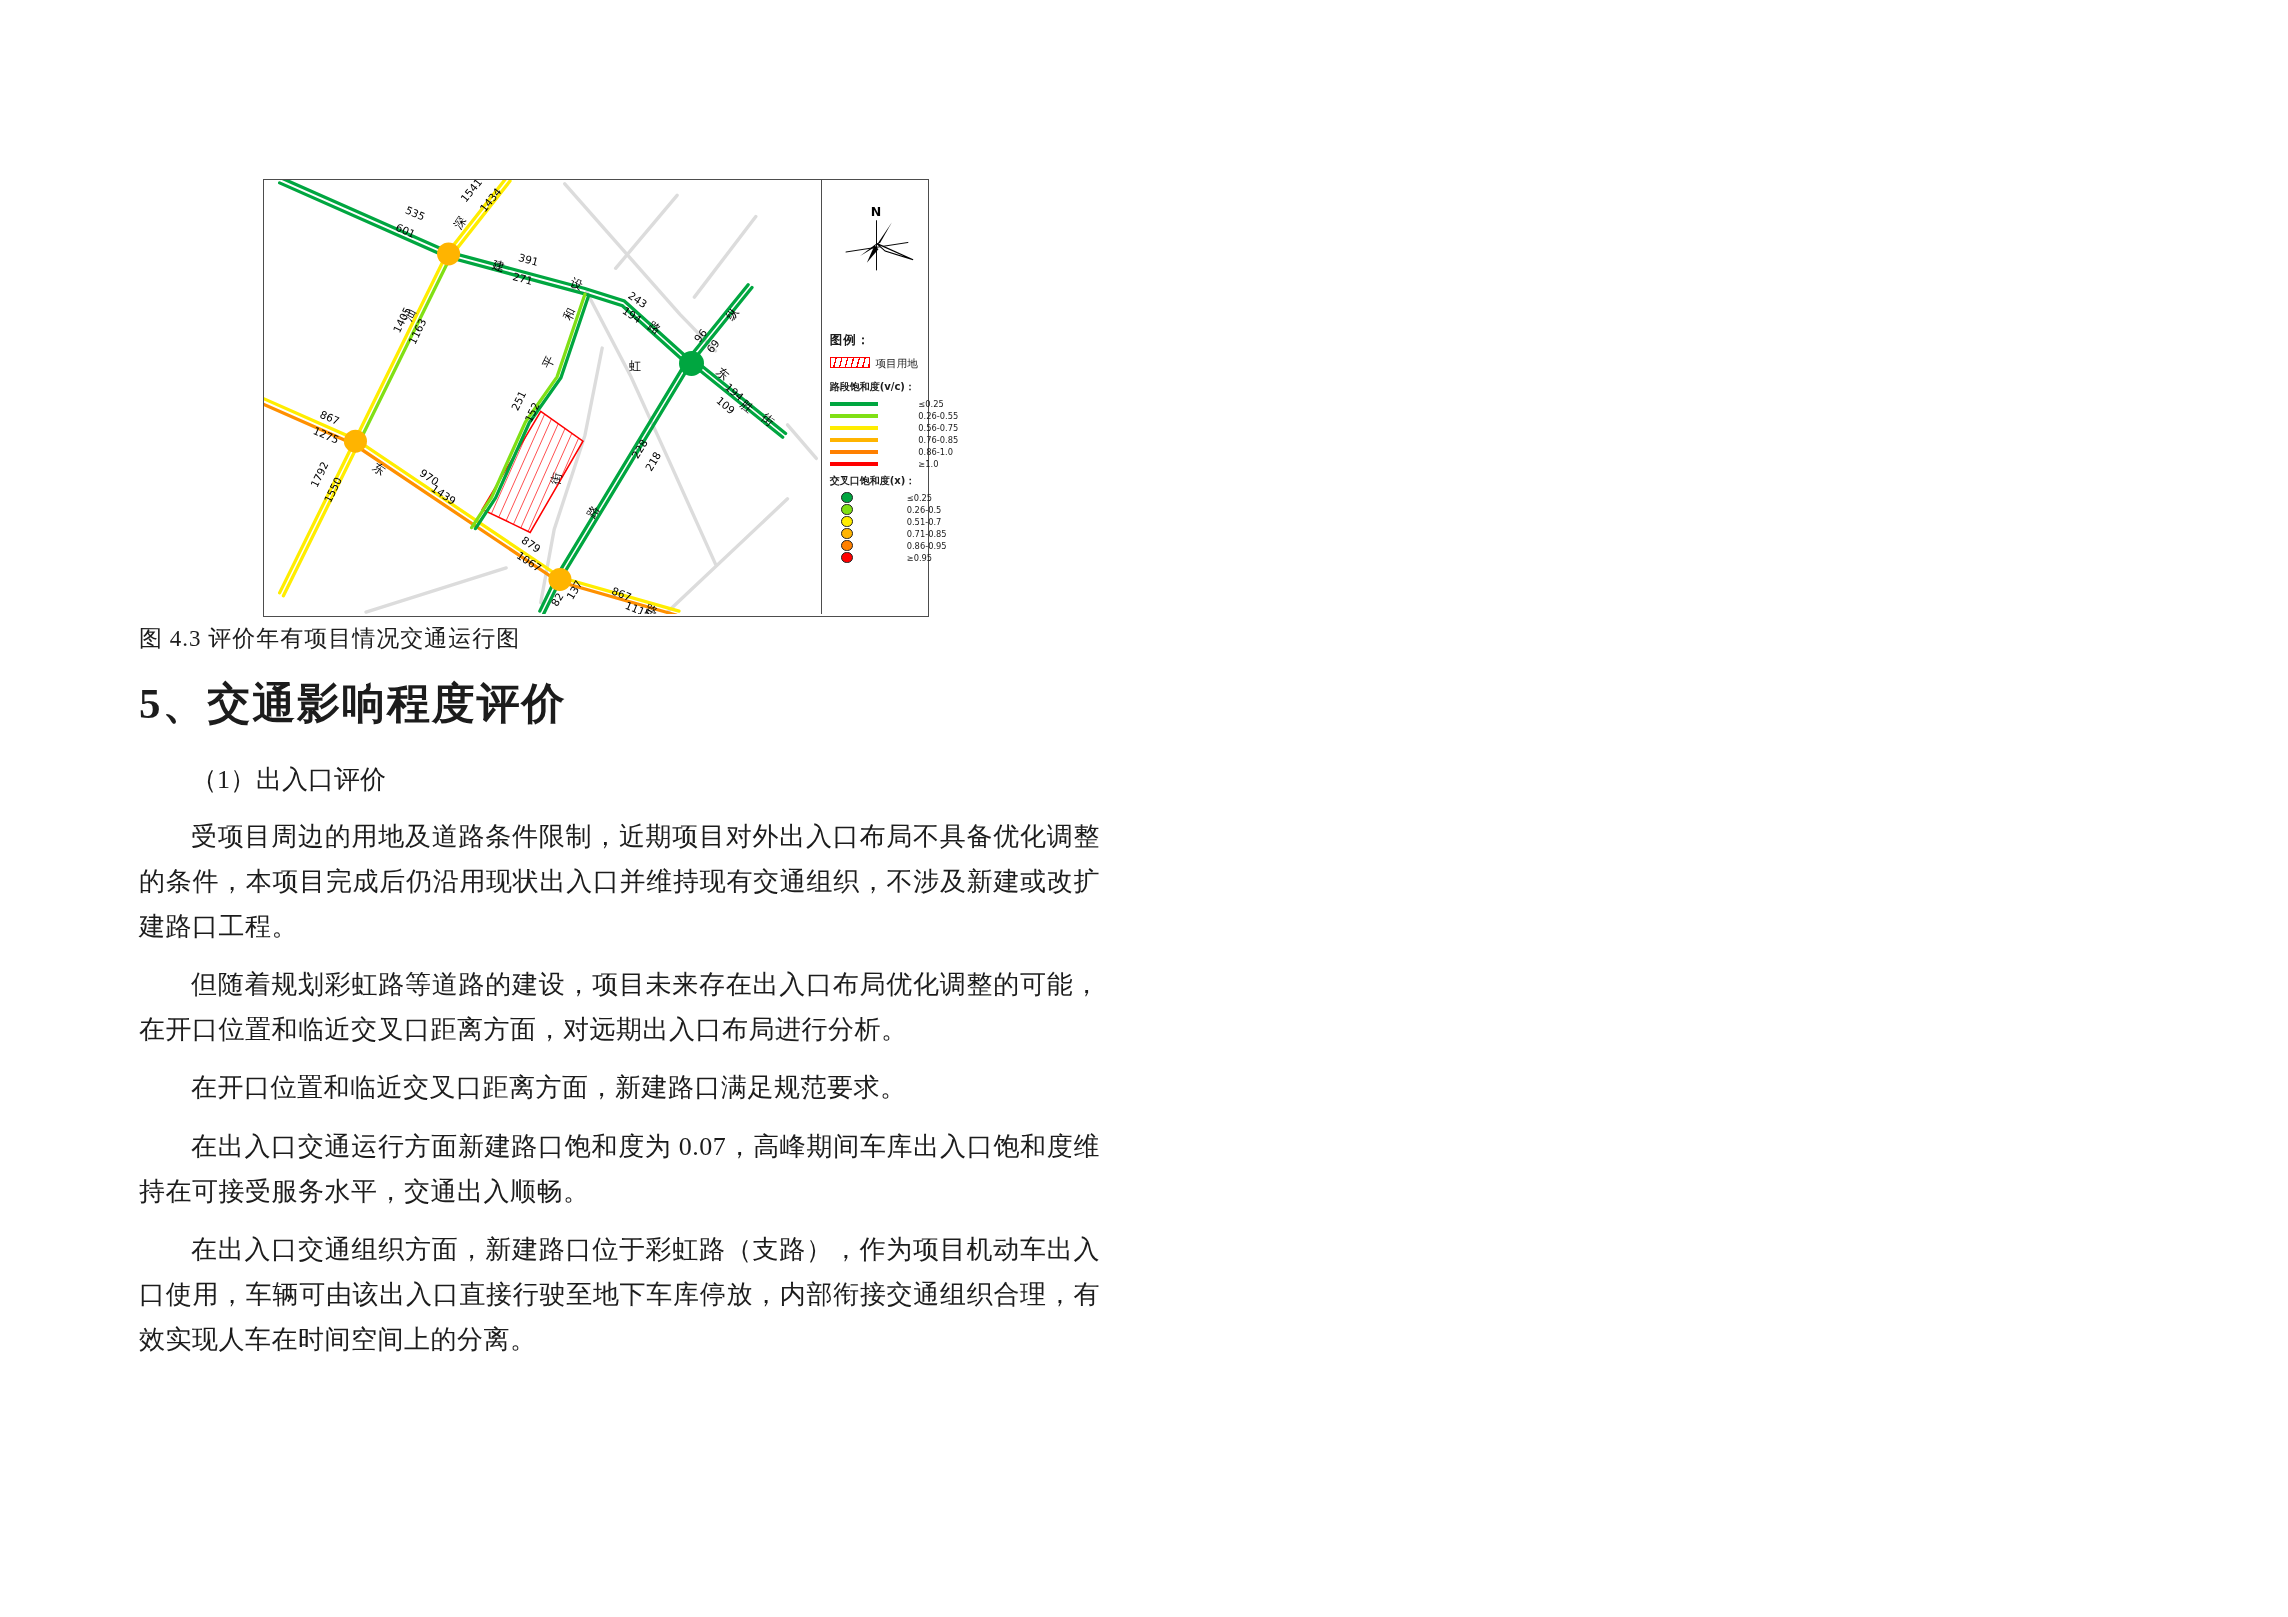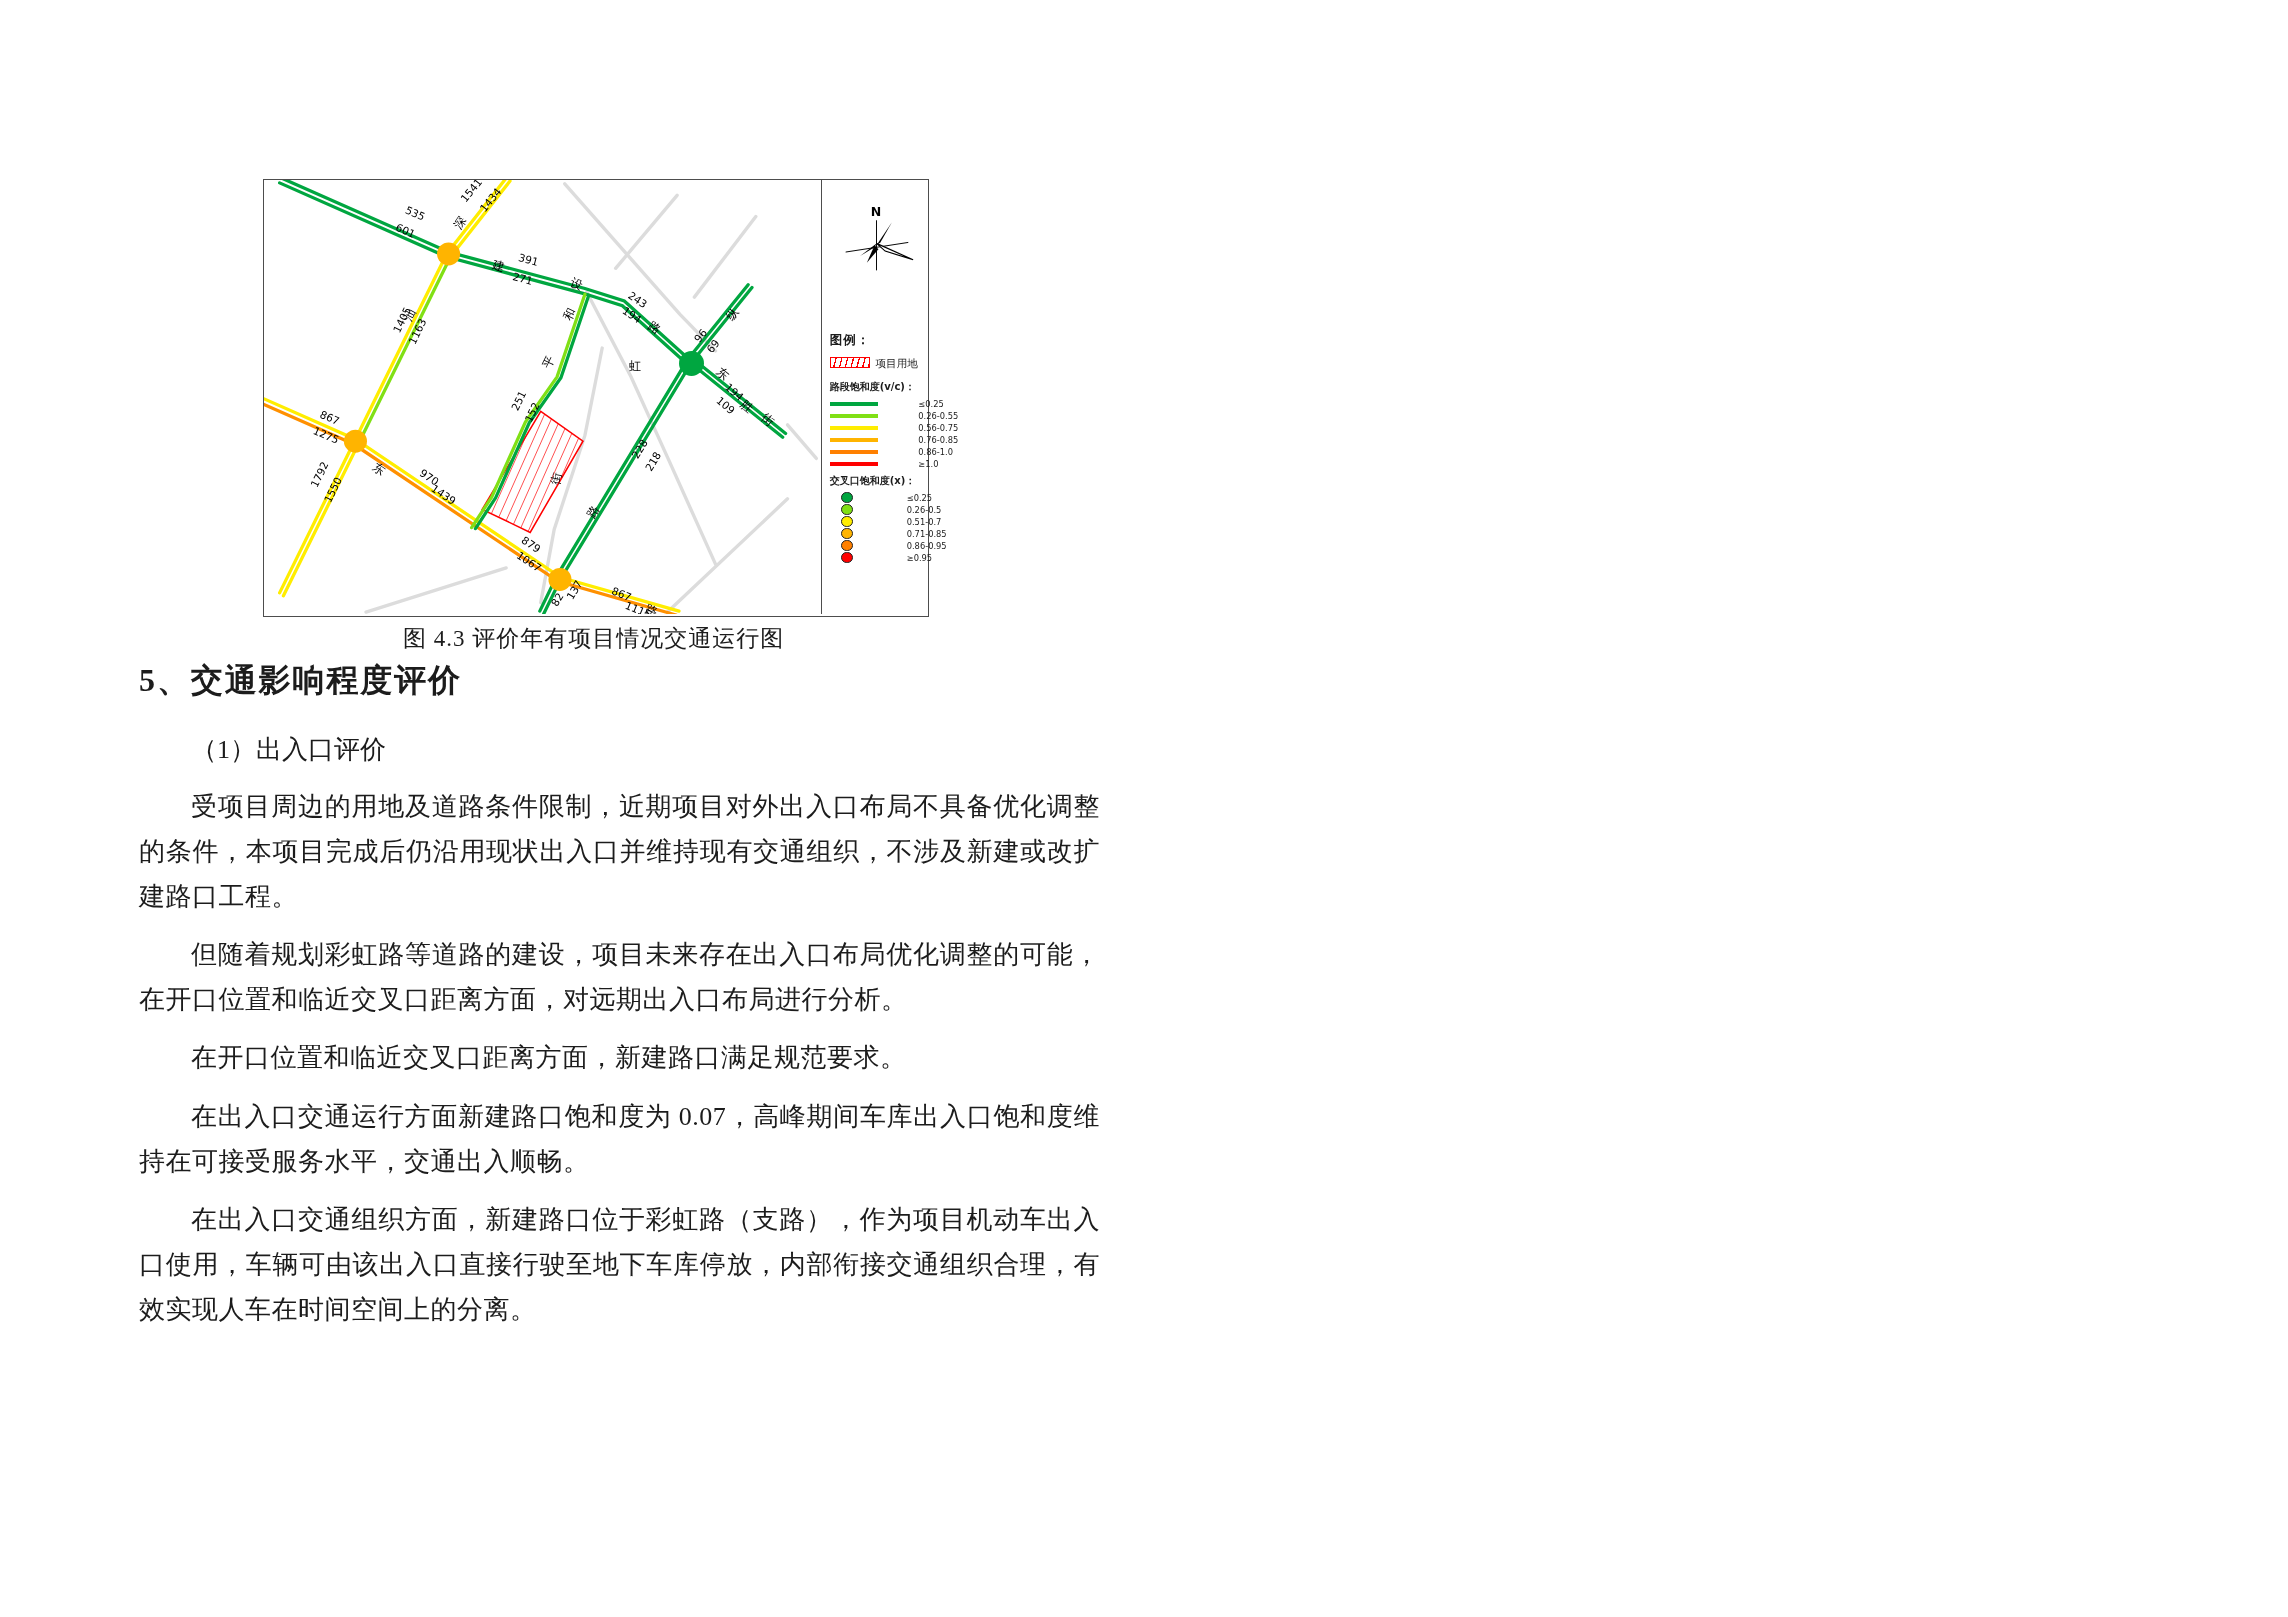--- a/index.html
+++ b/index.html
@@ -35,22 +35,22 @@
   }
   .legend-site-label { font-size:10.6px; }
   .legend-sub { font-size:10px; font-weight:bold; margin:3.8px 0 3.8px 0; }
   .lg-row { display:flex; align-items:center; height:12px;gap:32px; }
   .lg-bar { width:48px; height:4.3px; margin-right:8.6px; flex:none; }
   .lg-dot { width:11.5px; height:11.5px; border-radius:50%; border:1px solid #222; margin:0 22px 0 11.5px; flex:none; }
   .lg-lab { font-size:8.3px; white-space:nowrap; }
 
   
   #left-text { position:absolute; left:139px; top:623px; width:961px; }
-  .caption { font-size:23px; text-align:center; margin-right:52px; letter-spacing:1px; }
-  .chapter { font-size:32px; font-weight:bold; margin-top:5px; letter-spacing:1.9px; }
+  .caption { font-size:23px; margin-right:52px; letter-spacing:1px; }
+  .chapter { font-size:43px; font-weight:bold; margin-top:21px; letter-spacing:1.9px; }
   .sec-heading { font-size:26px; line-height:44px; text-indent:2em; margin-top:7.7px; margin-bottom:11.5px; }
   .para {
     font-size:26px; line-height:45px; text-indent:2em;
     text-align:justify; text-justify:inter-ideograph;
     margin-bottom:13.4px; letter-spacing:0.5px;
   }
   #left-sections { margin-top:25px; }
 </style>
 </head>
 <body>

